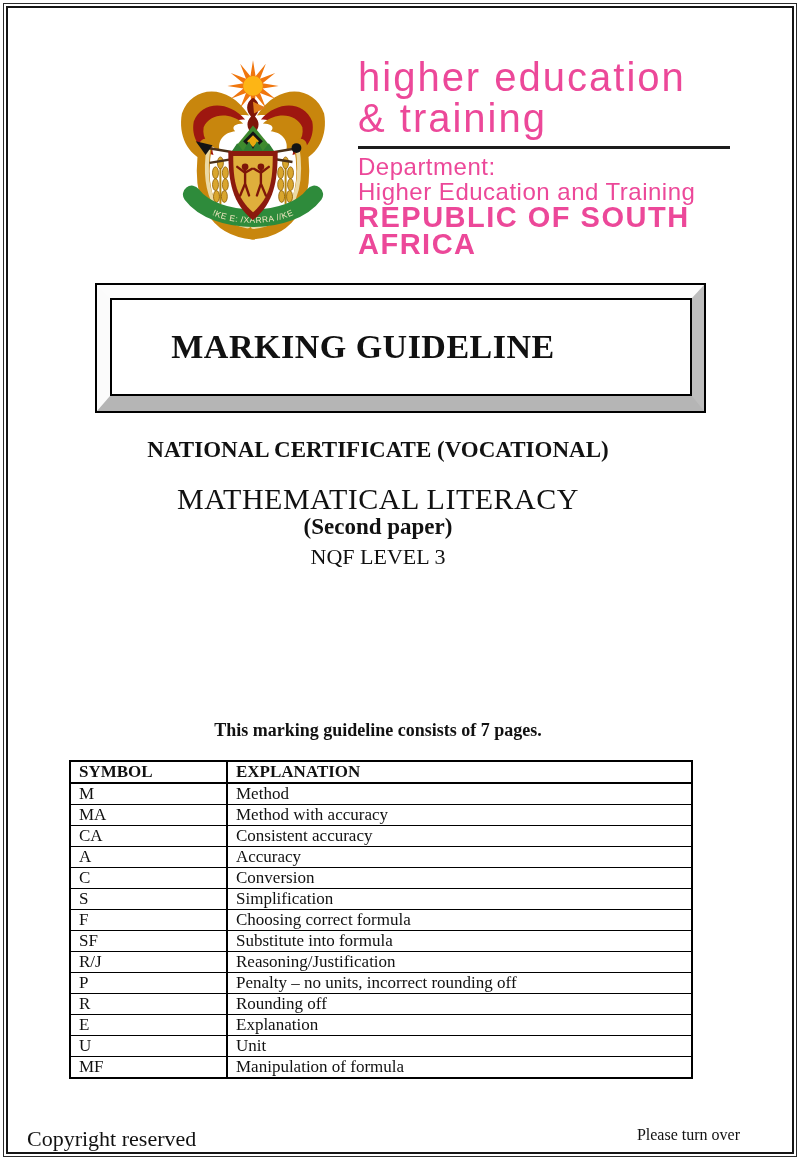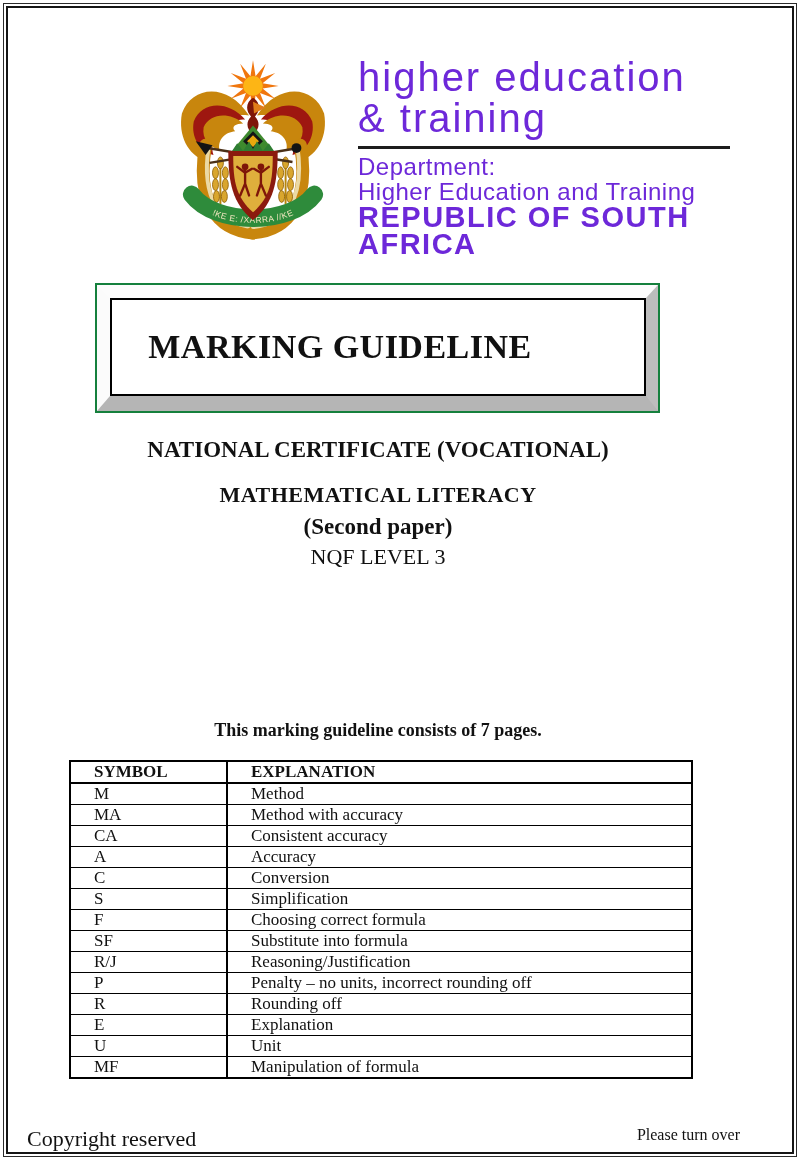--- a/index.html
+++ b/index.html
@@ -7,47 +7,47 @@
   body { font-family:"Liberation Serif", serif; color:#111; }
   .page { position:relative; width:800px; height:1160px; overflow:hidden; background:#fff; }
 
   
   .frame-outer { position:absolute; inset:3px; border:1px solid #2b2b2b; pointer-events:none; }
   .frame-inner { position:absolute; inset:6px; border:2px solid #161616; pointer-events:none; }
 
   
   .masthead { position:absolute; left:174px; top:56px; display:flex; align-items:flex-start; }
   .crest { width:158px; height:198px; flex:0 0 auto; }
-  .masthead-text { margin-left:26px; padding-top:1px; font-family:"Liberation Sans", sans-serif; color:#6d28d9; }
+  .masthead-text { margin-left:26px; padding-top:1px; font-family:"Liberation Sans", sans-serif; color:#ec4899; }
   .org { font-size:40px; line-height:41px; letter-spacing:2px; font-weight:400; }
   .rule { width:372px; border-top:3px solid #1c1c1c; margin:7px 0 5px; }
   .dept-line { font-size:24px; line-height:25px; letter-spacing:0.5px; }
   .country { font-size:29px; line-height:27px; font-weight:bold; letter-spacing:1.5px; }
 
   
-  .mg-box { position:absolute; left:95px; top:283px; width:565px; height:130px; border:2px solid #15803d; background:#fff; }
+  .mg-box { position:absolute; left:95px; top:283px; width:611px; height:130px; border:2px solid #000000; background:#fff; }
   .mg-bevel { width:100%; height:100%; border-style:solid; border-width:13px 12px 15px 13px;
               border-color:#fcfcfc #bdbdbd #b5b5b5 #fbfbfb; background:#fff; }
   .mg-inner { width:100%; height:100%; border:2px solid #000; display:flex; align-items:center; justify-content:center; background:#fff; }
   .mg-title { font-weight:bold; font-size:34px; letter-spacing:0.5px; transform:translateX(-38px); white-space:nowrap; }
 
   
   .titles { position:absolute; left:0; right:44px; text-align:center; white-space:nowrap;font-weight:bold; }
   .t-cert    { top:437px; font-size:23px; font-weight:bold; }
-  .t-subject { top:482px; font-size:22px; font-weight:bold; letter-spacing:0.5px;text-align:center; }
+  .t-subject { top:482px; font-size:30px; font-weight:normal; letter-spacing:0.5px;text-align:center; }
   .t-paper   { top:514px; font-size:23px; }
   .t-level   { top:544px; font-size:22px; font-weight:normal; }
   .t-date    { top:591px; font-size:23px; font-weight:bold; }
   .t-note    { top:720px; font-size:18px; font-weight:bold; }
 
   
   table.symbol-table { position:absolute; left:69px; top:760px; width:624px;
                        border-collapse:collapse; border:2px solid #000; font-size:17px; table-layout:fixed; }
   .symbol-table th, .symbol-table td { border:1px solid #000; height:20px; line-height:20px;
-                       padding:0 23px; text-align:left; vertical-align:middle; overflow:hidden; white-space:nowrap; }
+                       padding:0 8px; text-align:left; vertical-align:middle; overflow:hidden; white-space:nowrap; }
   .symbol-table th { font-weight:bold; border-bottom-width:2px; }
   .symbol-table th:first-child, .symbol-table td:first-child { width:157px; border-right-width:2px; }
 
   
   .footer-left  { position:absolute; left:27px;  top:1126px; font-size:22px; }
   .footer-right { position:absolute; right:60px; top:1126px; font-size:16px; }
 </style>
 </head>
 <body>
 

